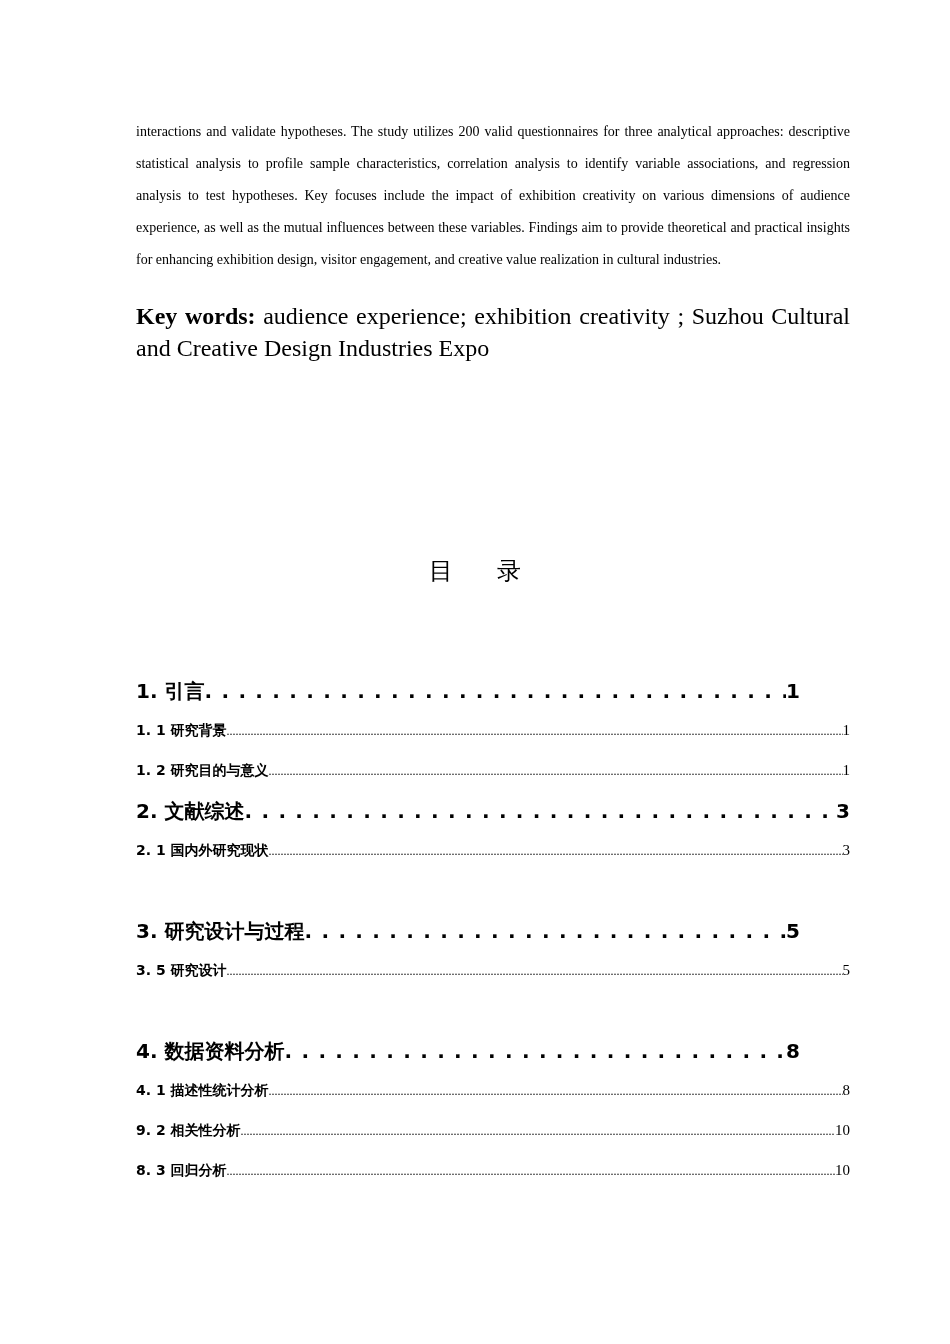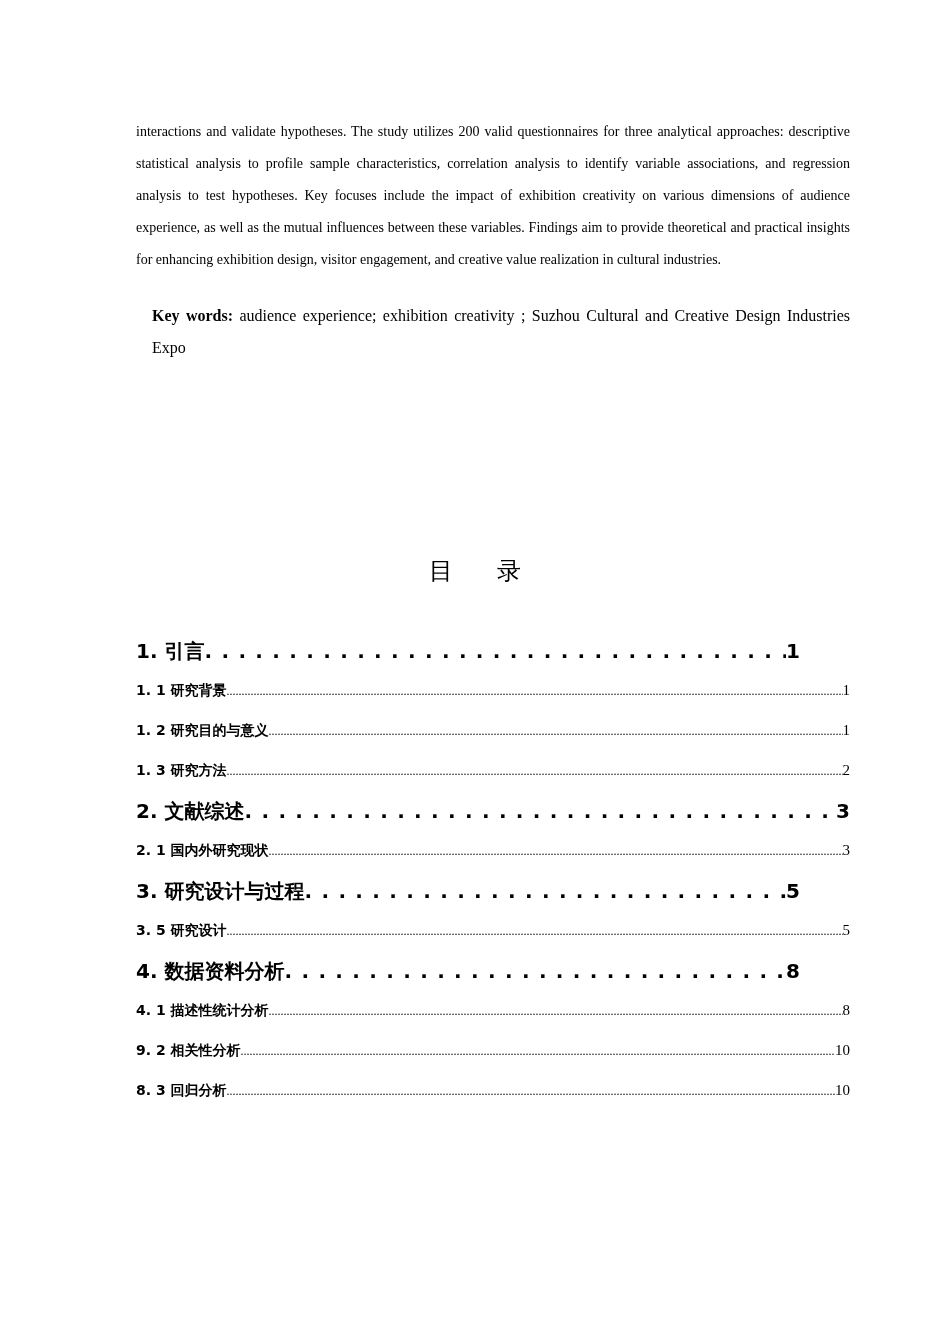--- a/index.html
+++ b/index.html
@@ -6,22 +6,22 @@
   body { width: 950px; height: 1344px; position: relative; overflow: hidden; color: #000; }
   .page { position: absolute; left: 136px; top: 116px; width: 714px; }
   .abstract {
     font-family: "Liberation Serif", serif;
     font-size: 14px; line-height: 32px;
     text-align: justify; text-align-last: left;
     margin: 0;
   }
   .keywords {
     font-family: "Liberation Serif", serif;
-    font-size: 16px; line-height: 32px;
-    text-align: justify; margin: 24px 0 0 16px;
+    font-size: 24px; line-height: 32px;
+    text-align: justify; margin: 24px 0 0 0;
   }
   .keywords .kw-label { font-weight: bold; }
   .toc-title {
     position: absolute; left: 0; width: 950px; top: 555px;
     text-align: center; font-family: "DejaVu Sans", sans-serif;
     font-size: 24px; letter-spacing: 0;
   }
   .toc-title span { display: inline-block; }
   .toc-title .gap { width: 44px; }
   .toc { position: absolute; left: 136px; top: 636px; width: 714px; }
@@ -36,21 +36,21 @@
   .toc-row.l1 .leader::after {
     content: ". . . . . . . . . . . . . . . . . . . . . . . . . . . . . . . . . . . . . . . . . . . . . . . . . . . . . . . . . . . . . . . . . . . . . . . . . . . . ";
     font-weight: bold; letter-spacing: 1.2px;
   }
   .toc-row.l2 .leader::after {
     content: "..................................................................................................................................................................................................................................................................................................................";
     font-weight: normal; font-family: "Liberation Serif", serif; font-size: 12px;
   }
   .toc-row .page-no { flex: 0 0 auto; }
   .toc-row.l2 .page-no { font-family: "Liberation Serif", serif; font-weight: normal; font-size: 15px; }
-  .toc-row.short { width: 664px; }
+  .toc-row.short { width: 664px; margin-top: 40px; }
 </style>
 </head>
 <body>
 
 <div class="page">
   <p class="abstract">interactions and validate hypotheses.  The study utilizes 200 valid questionnaires for three analytical approaches: descriptive statistical analysis to profile sample characteristics, correlation analysis to identify variable associations, and regression analysis to test hypotheses. Key focuses include the impact of exhibition creativity on various dimensions of audience experience, as well as the mutual influences between these variables. Findings aim to provide theoretical and practical insights for enhancing exhibition design, visitor engagement, and creative value realization in cultural industries.</p>
   <p class="keywords"><span class="kw-label">Key words:</span><span> audience experience; exhibition creativity ; Suzhou Cultural and Creative Design Industries Expo</span></p>
 </div>
 
 <div class="toc-title">
@@ -65,25 +65,20 @@
     </div>
   <div class="toc-row l2">
       <span class="label">1. 1 研究背景</span>
       <span class="leader"></span>
       <span class="page-no">1</span>
     </div>
   <div class="toc-row l2">
       <span class="label">1. 2 研究目的与意义</span>
       <span class="leader"></span>
       <span class="page-no">1</span>
-    </div>
-  <div class="toc-row l2">
-      <span class="label">1. 3 研究方法</span>
-      <span class="leader"></span>
-      <span class="page-no">2</span>
     </div>
   <div class="toc-row l1">
       <span class="label">2. 文献综述</span>
       <span class="leader"></span>
       <span class="page-no">3</span>
     </div>
   <div class="toc-row l2">
       <span class="label">2. 1 国内外研究现状</span>
       <span class="leader"></span>
       <span class="page-no">3</span>

